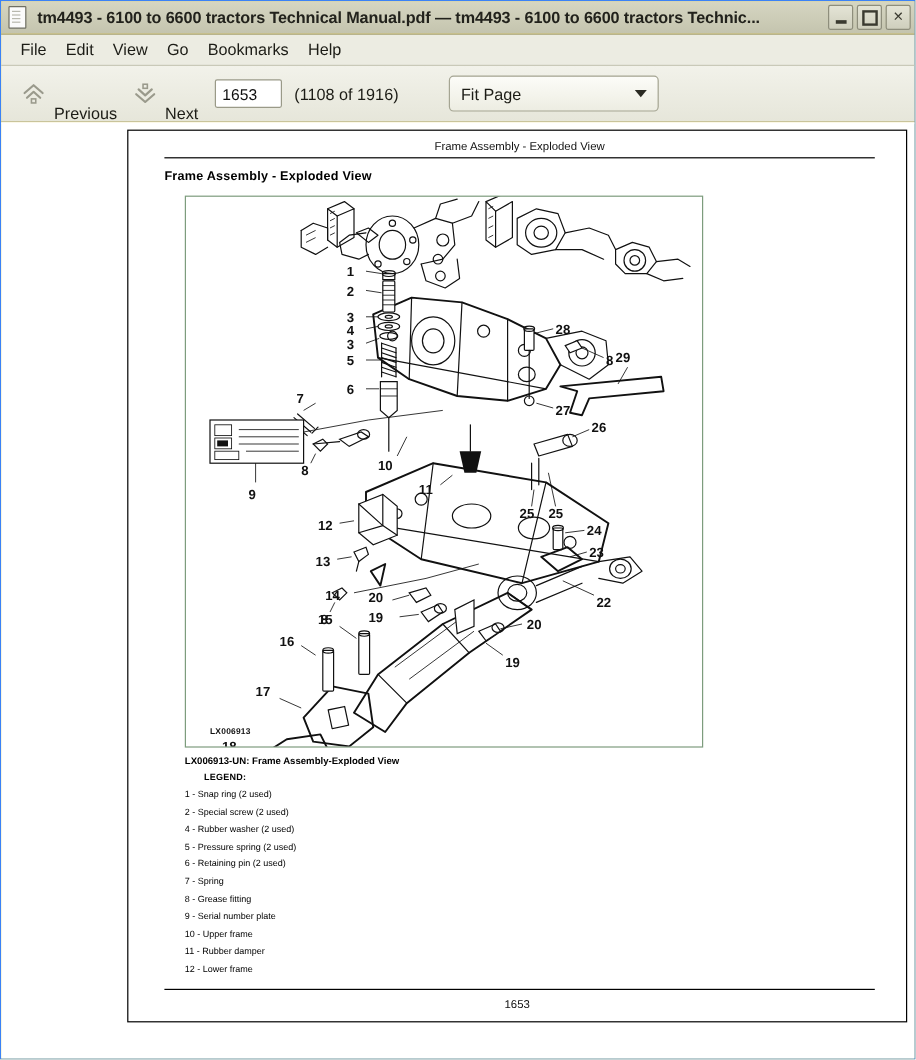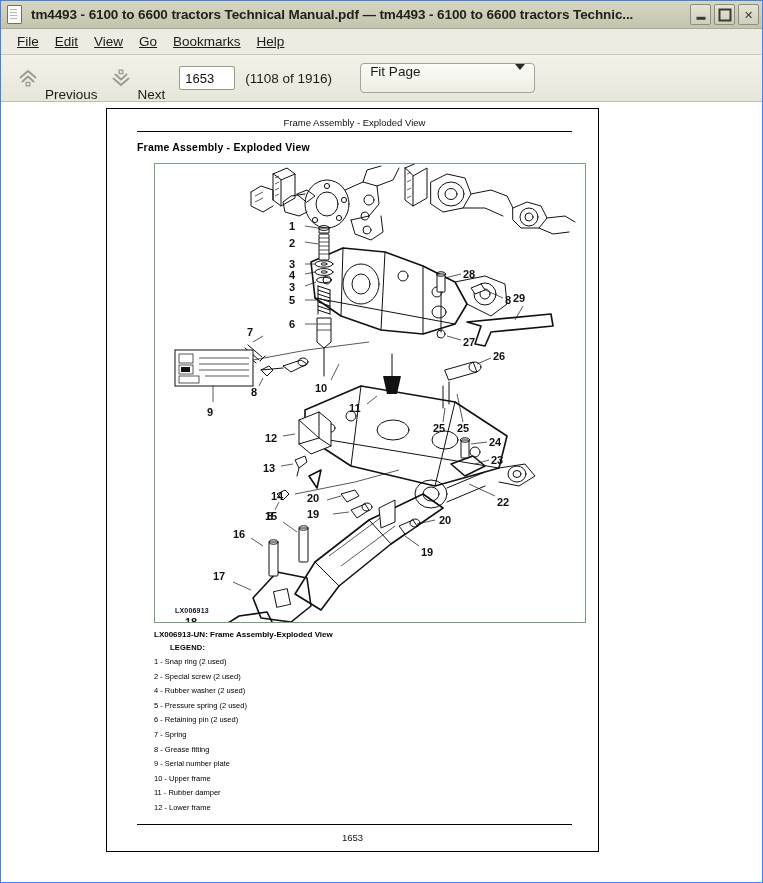--- a/index.html
+++ b/index.html
@@ -105,21 +105,20 @@
     display: flex;
     align-items: center;
     padding-left: 8px;
     box-sizing: border-box;
   }
   .menu-item {
     font-size: 13.5px;
     color: #1c1c16;
     padding: 2px 8px;
     white-space: nowrap;
-    text-decoration: underline;
   }
 
   
   .toolbar {
     height: 47px;
     flex: 0 0 47px;
     background: linear-gradient(to bottom, #f2f2ea 0%, #e6e6da 100%);
     border-bottom: 1px solid #bdbdaa;
     display: flex;
     align-items: center;
@@ -158,27 +157,28 @@
     padding: 0 5px;
     box-sizing: border-box;
   }
   .page-count {
     font-size: 13.5px;
     color: #1c1c16;
     margin-left: 10px;
     white-space: nowrap;
   }
   .zoom-select {
-    margin-left: 28px;
+    margin-left: 42px;
     width: 175px;
     height: 30px;
     border: 1px solid #a5a593;
     border-radius: 4px;
     background: linear-gradient(to bottom, #fcfcf8 0%, #ededE2 100%);
     display: flex;
+    align-items: center;
     padding: 0 9px;
     box-sizing: border-box;
     position: relative;
   }
   .zoom-label {
     font-size: 13.5px;
     color: #1c1c16;
     flex: 1 1 auto;
   }
   .caret {
@@ -196,21 +196,21 @@
     border-top: 1px solid #ffffff;
     position: relative;
     overflow: hidden;
     display: flex;
     justify-content: center;
   }
   .page {
     position: absolute;
     left: 105px;
     top: 5px;
-    width: 493px;
+    width: 650px;
     height: 744px;
     background: #ffffff;
     border: 1px solid #000000;
     box-sizing: border-box;
     padding: 0;
   }
   .pg-inner {
     position: absolute;
     left: 30px;
     right: 26px;

